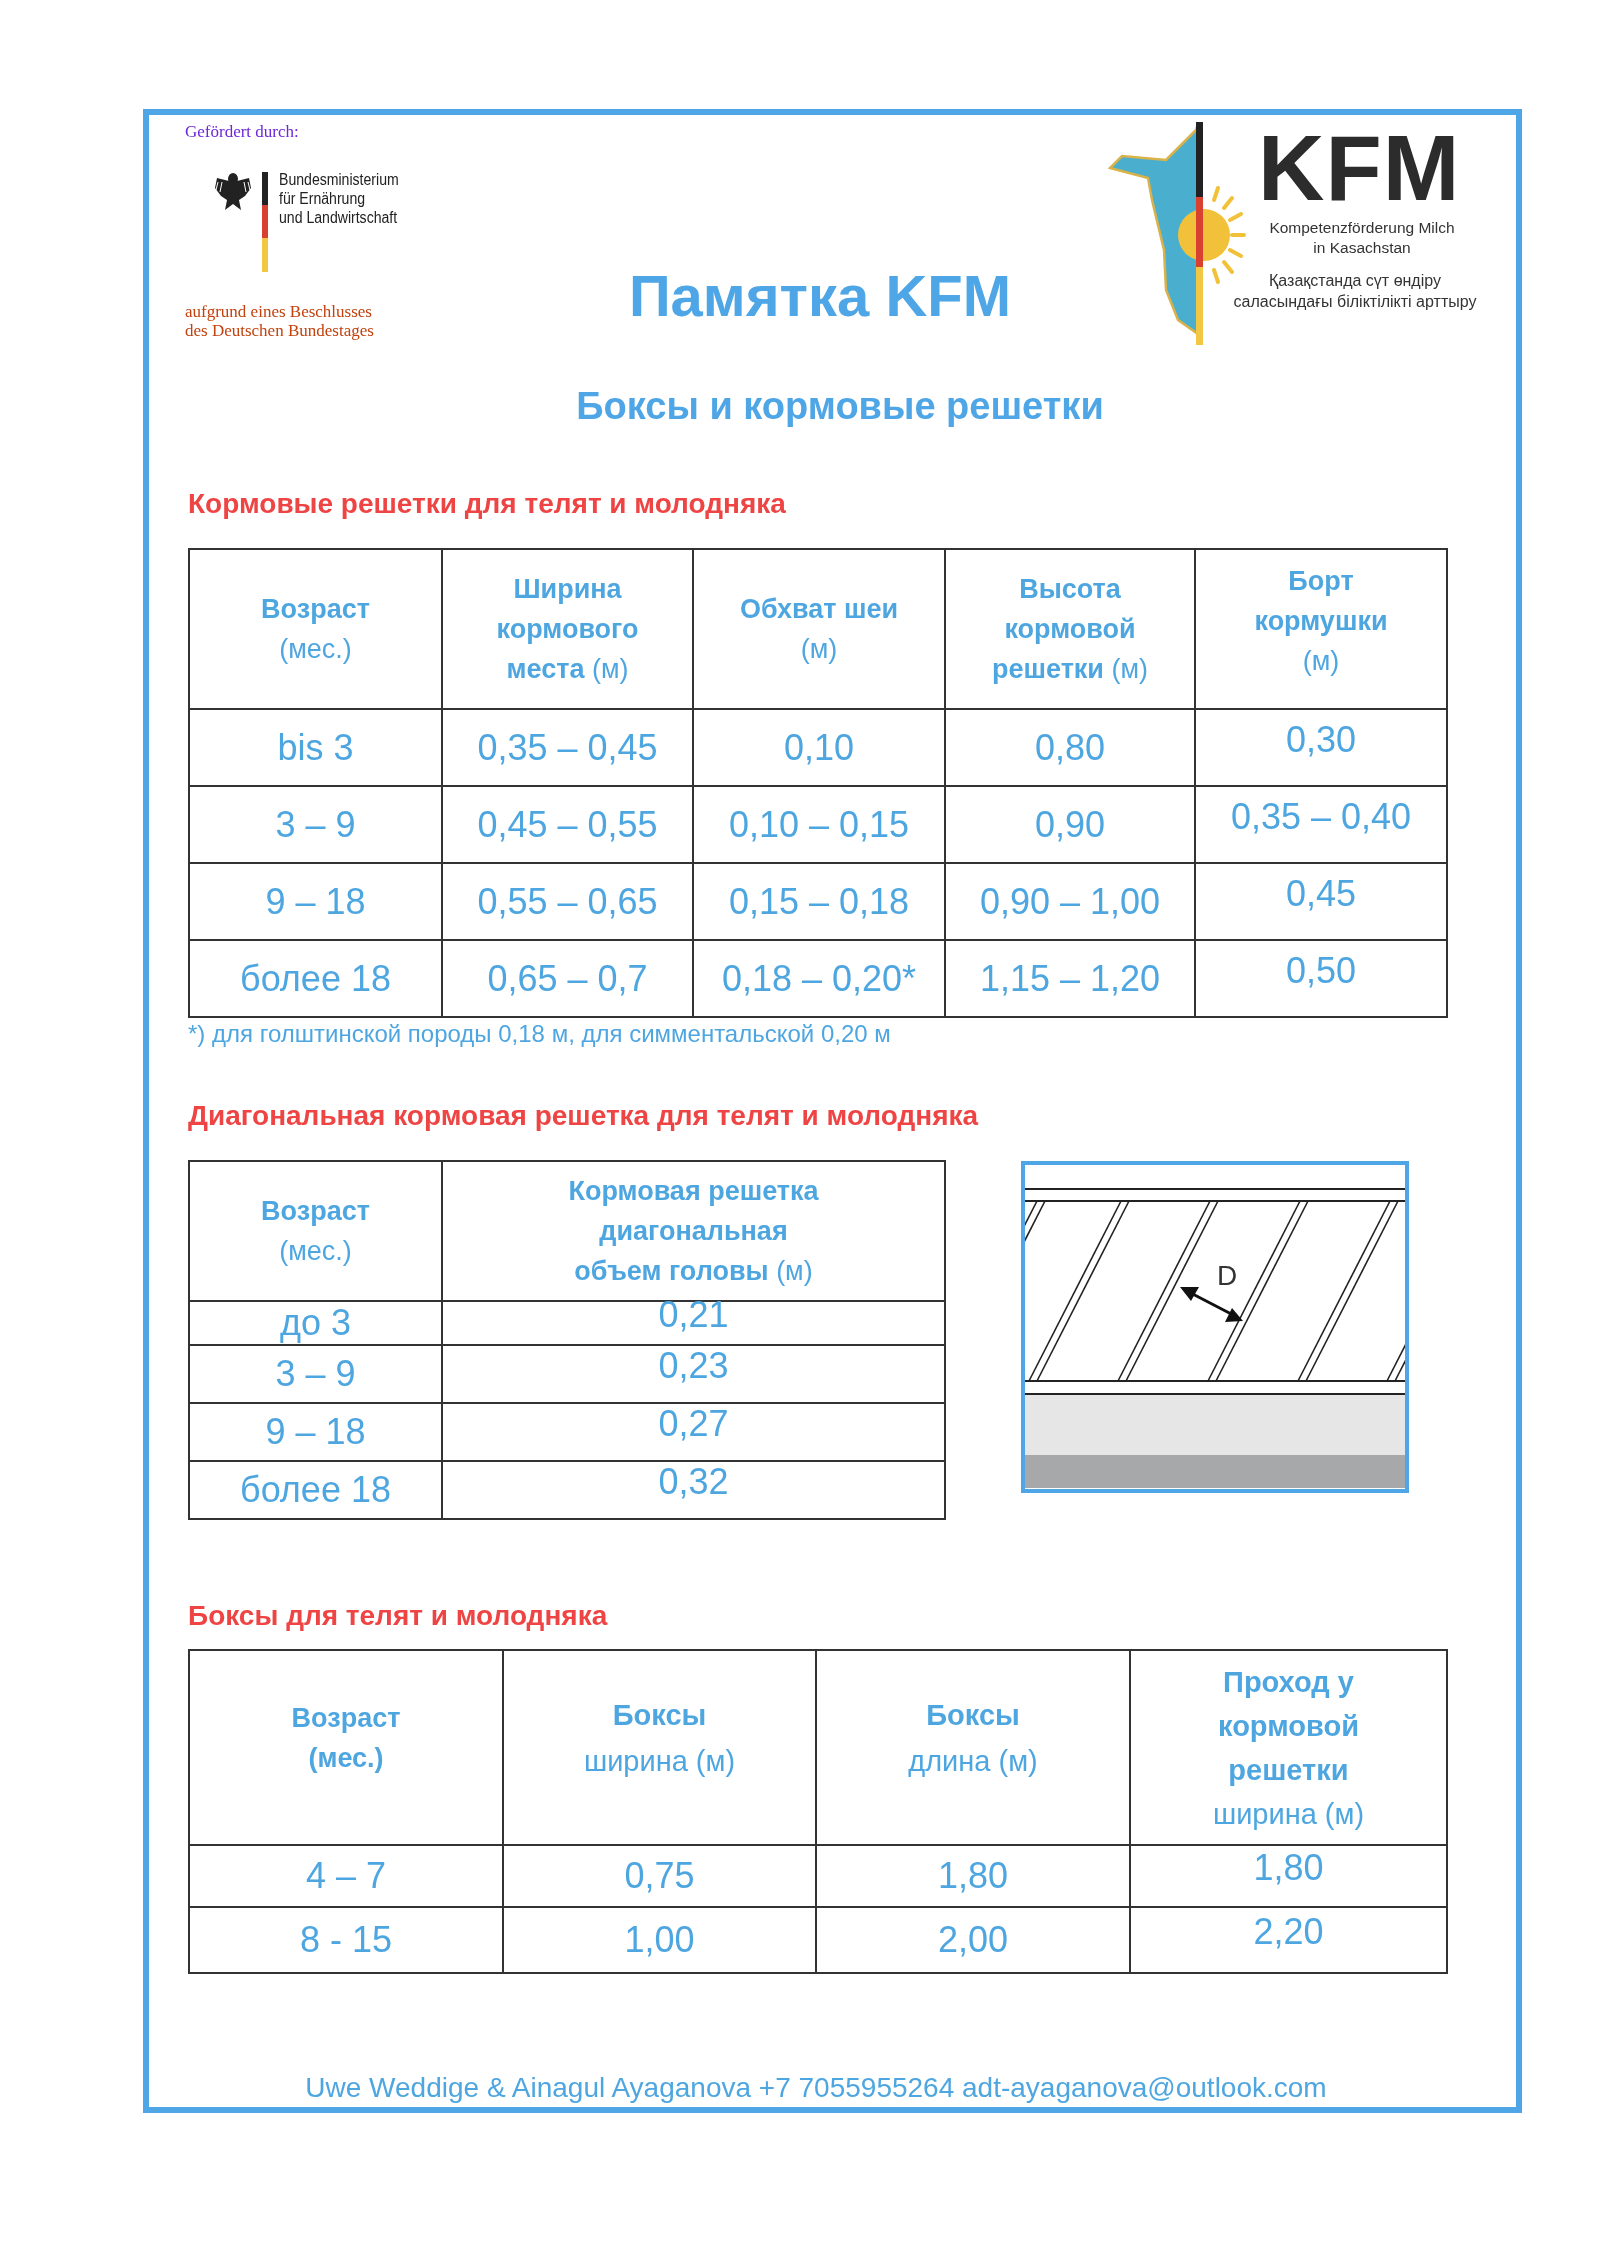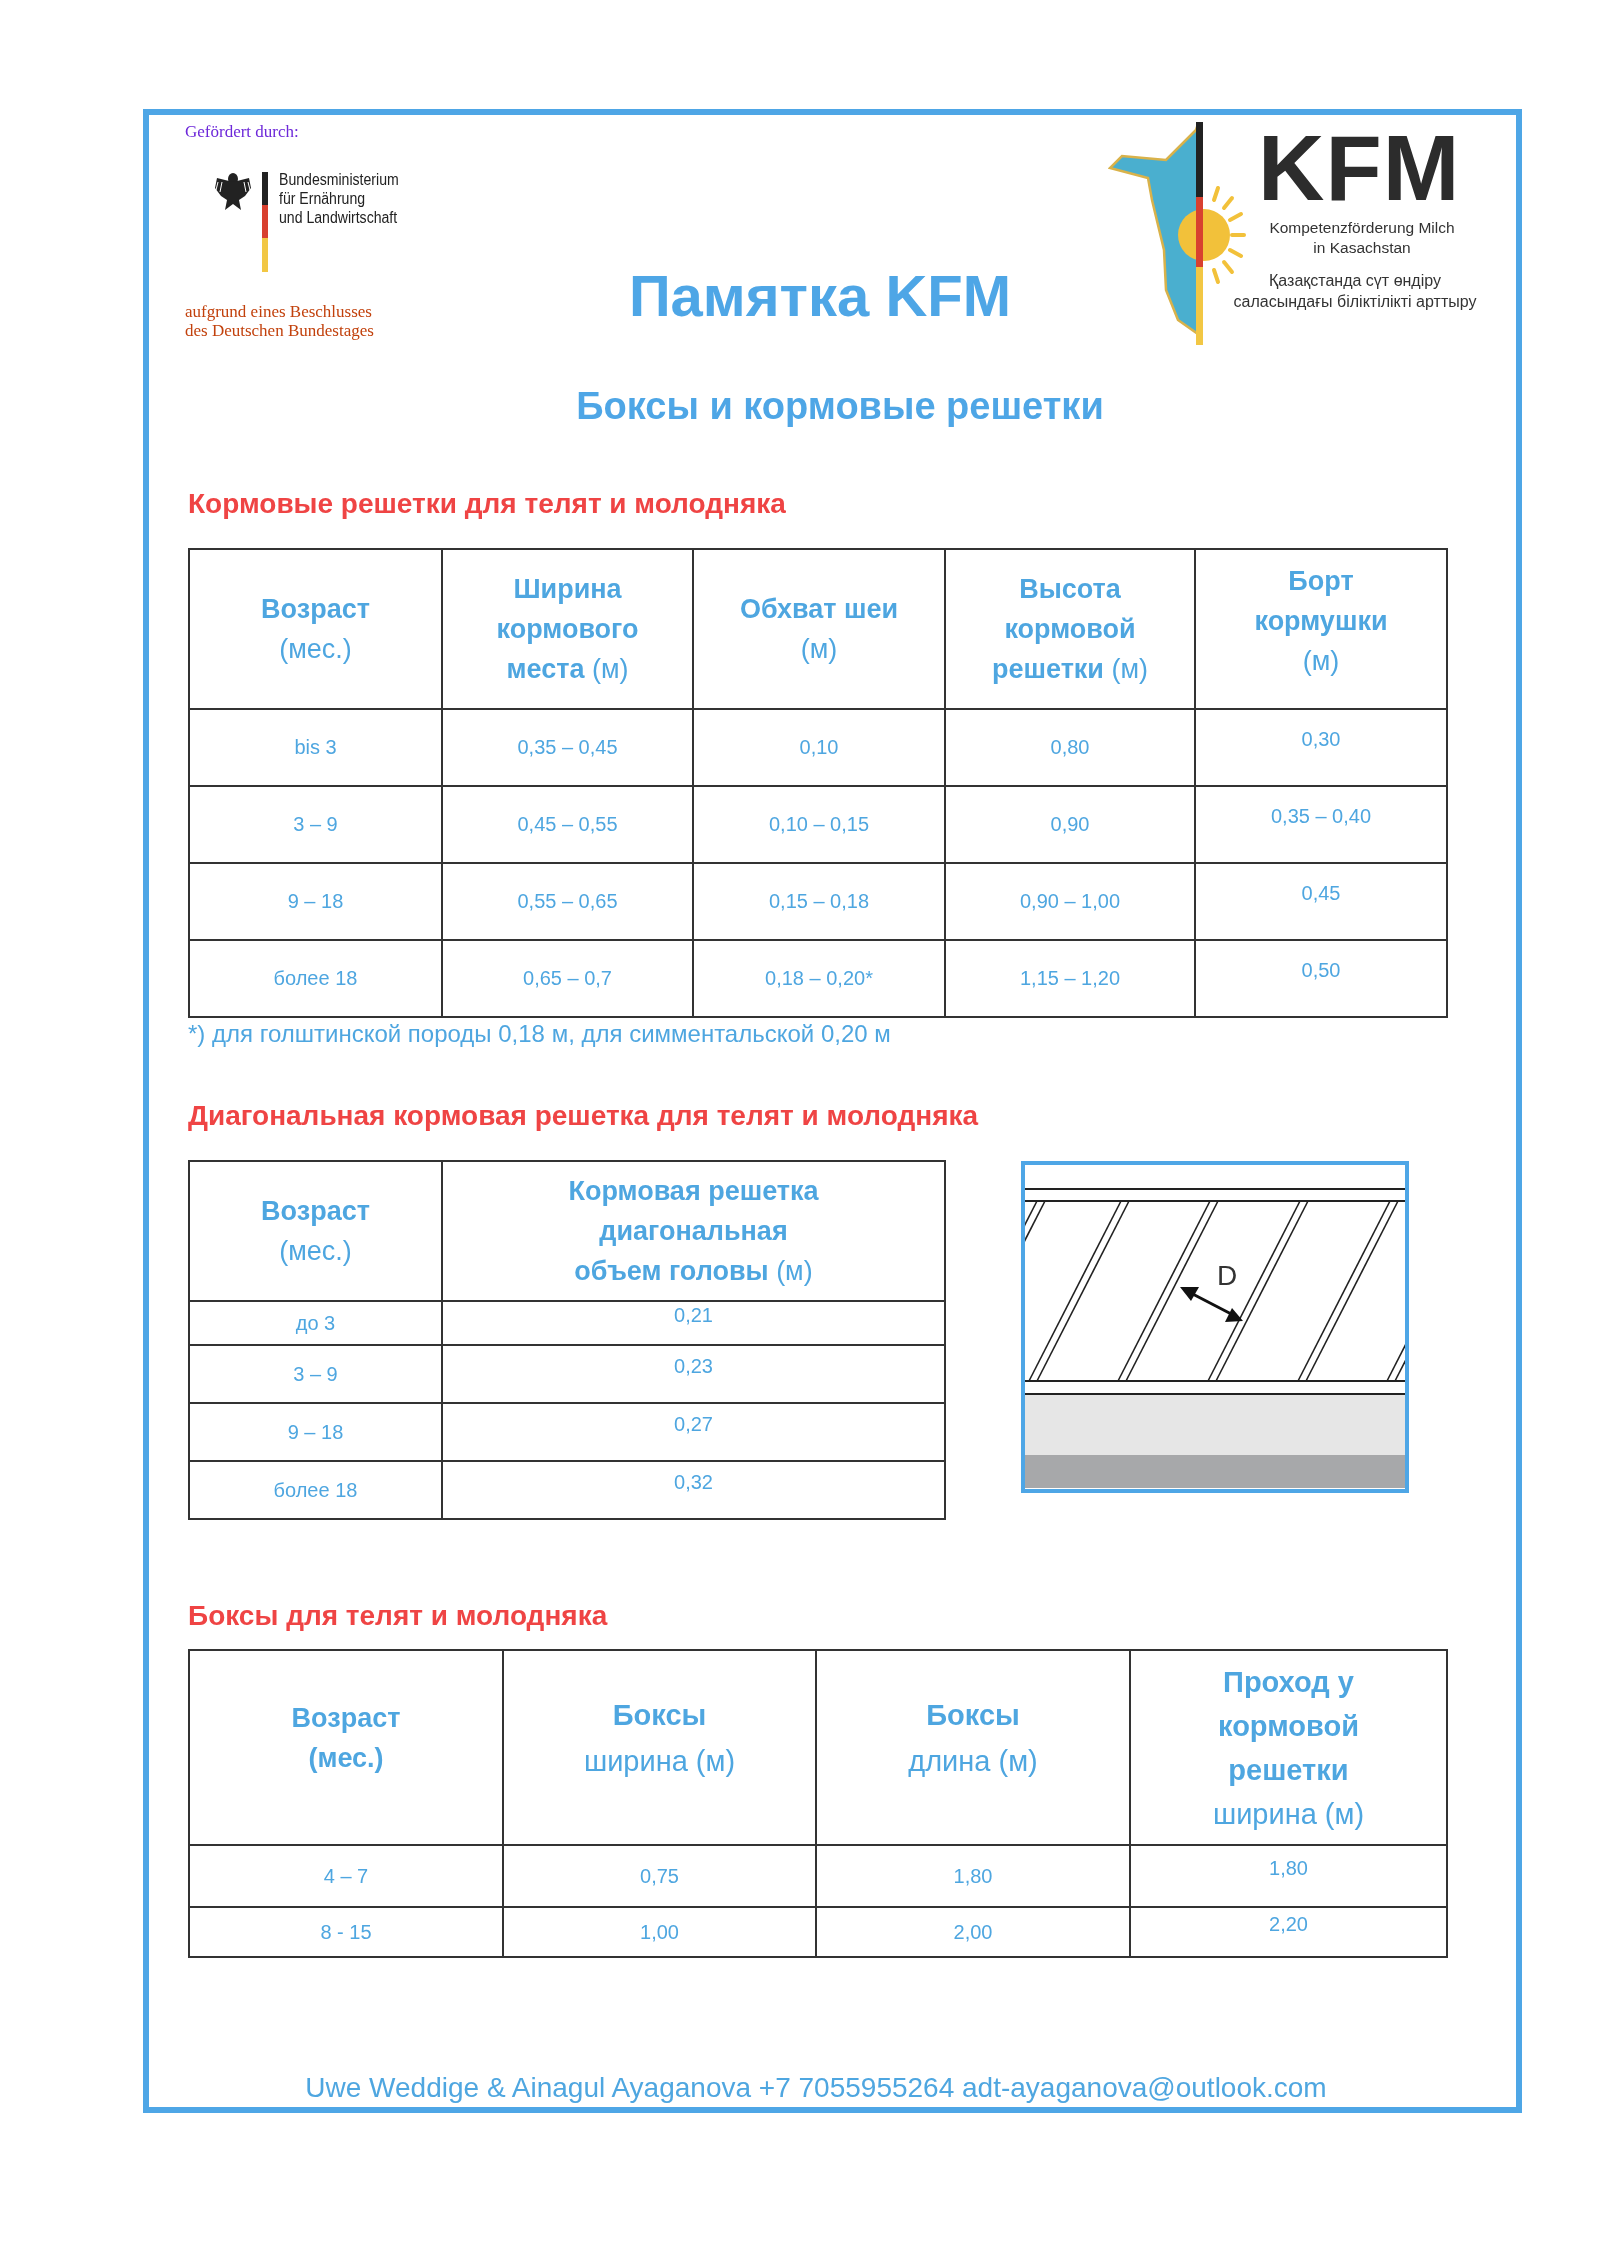--- a/index.html
+++ b/index.html
@@ -24,21 +24,21 @@
   .kfm-kz { left:1205px; top:270px; width:300px; text-align:center; font-size:16px; line-height:21px; color:#333; }
 
   .title { left:500px; top:262px; width:640px; text-align:center; font-size:58px; font-weight:bold; color:#4ea6e6; }
   .subtitle { left:420px; top:385px; width:840px; text-align:center; font-size:38px; font-weight:bold; color:#4ea6e6; }
   .sec-h { font-size:28px; font-weight:bold; color:#ef4444; }
 
   table.grid { position:absolute; border-collapse:collapse; table-layout:fixed; }
   table.grid td { border:2px solid #333; text-align:center; color:#4ea6e0; padding:0; vertical-align:middle; }
   td .b { font-weight:bold; }
   .hdr { font-size:27px; line-height:40px; }
-  .val { font-size:20px; }
+  .val { font-size:36px; }
   .raised { position:relative; top:-8px; }
 
   .footnote { left:188px; top:1020px; font-size:24px; color:#4ea6e0; }
   .footer { left:136px; top:2072px; width:1360px; text-align:center; font-size:28px; color:#4ea6e0; }
 
   .diagram { left:1021px; top:1161px; width:388px; height:332px; border:4px solid #4ea6e6; box-sizing:border-box; overflow:hidden; background:#fff; }
 </style>
 </head>
 <body>
 
@@ -285,21 +285,21 @@
         </td>
   </tr>
   <tr style="height:62px">
     <td class="val">4 – 7</td>
     <td class="val">0,75</td>
     <td class="val">1,80</td>
     <td class="val">
           <div class="raised">1,80</div>
         </td>
   </tr>
-  <tr style="height:50px">
+  <tr style="height:66px">
     <td class="val">8 - 15</td>
     <td class="val">1,00</td>
     <td class="val">2,00</td>
     <td class="val">
           <div class="raised">2,20</div>
         </td>
   </tr>
 </tbody>
   </table>
 

